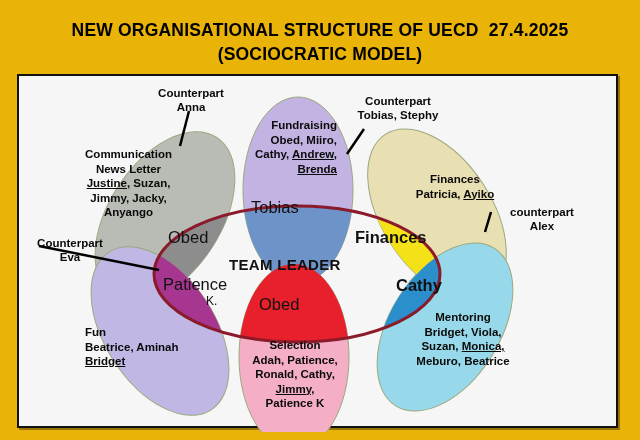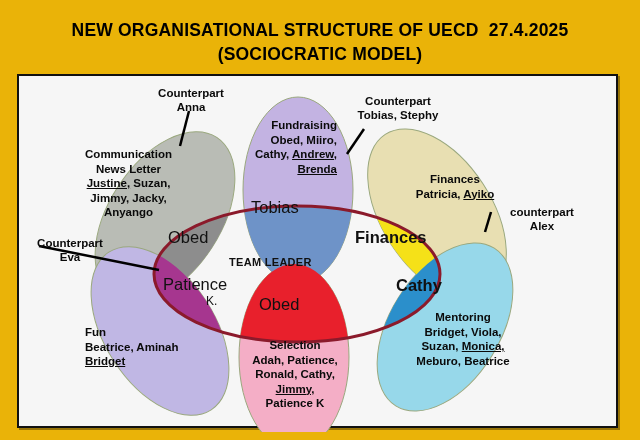--- a/index.html
+++ b/index.html
@@ -62,21 +62,21 @@
   .u { text-decoration: underline; }
   .core-label {
     position: absolute;
     font-size: 16.5px;
     font-weight: normal;
     color: #111;
     white-space: nowrap;
   }
   .team-leader {
     position: absolute;
-    font-size: 11px;
+    font-size: 15px;
     font-weight: bold;
     color: #111;
     letter-spacing: 0.3px;
     white-space: nowrap;
   }
   .note-text {
     font-size: 11.5px;
     font-weight: bold;
     line-height: 14px;
     text-align: center;

